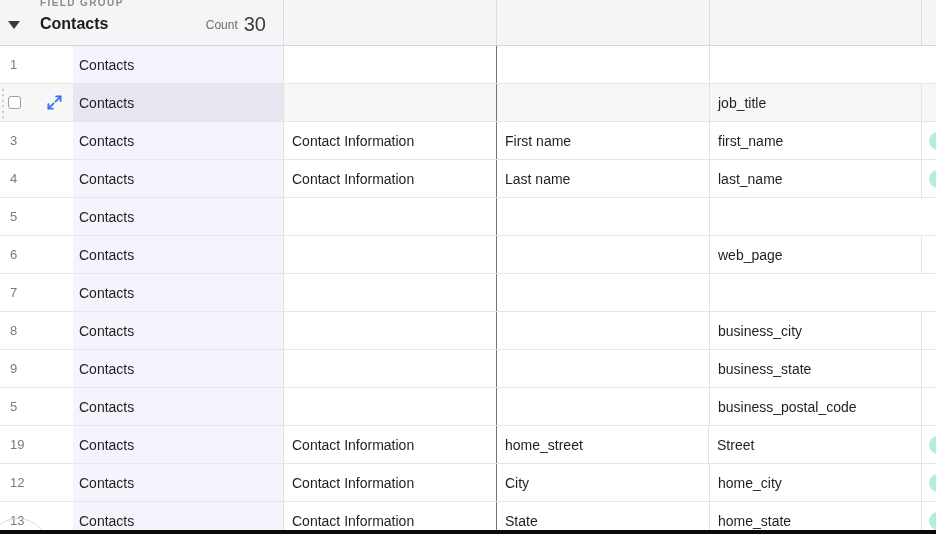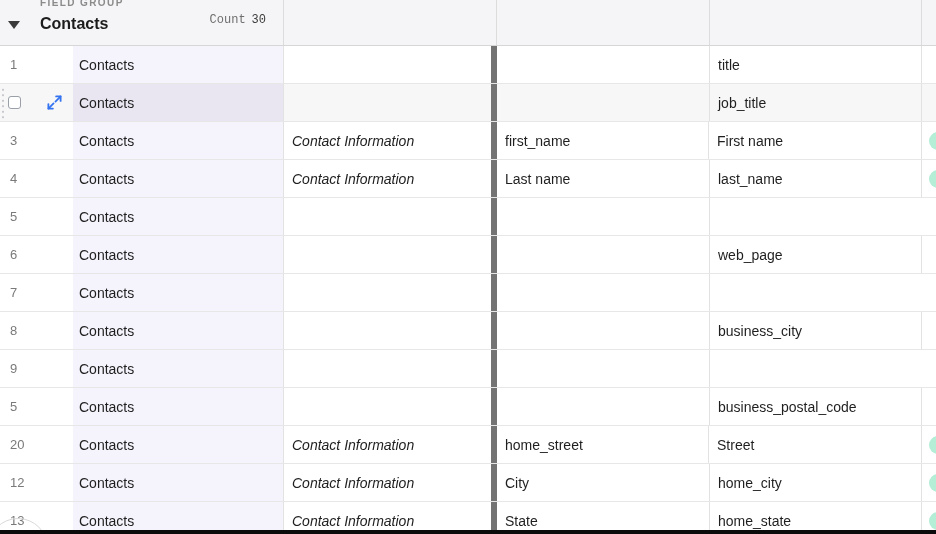--- a/index.html
+++ b/index.html
@@ -58,24 +58,23 @@
     font-weight: 700;
     color: #1c1c1c;
     white-space: nowrap;
   }
   .count-wrap {
     position: absolute;
     right: 17px; top: 13px;
     display: flex;
     align-items: center;
     gap: 6px;
-    font-family: Liberation Mono, monospace;
   }
   .count-label { font-size: 12px; color: #6e6e6e; }
-  .count-value { font-size: 12px; color: #3c3c3c; }
+  .count-value { font-size: 20px; color: #3c3c3c; }
 
   
   .row {
     position: relative;
     display: flex;
     width: 936px;
     height: 38px;
     border-bottom: 1px solid #e7e7e7;
     background: #ffffff;
   }
@@ -95,21 +94,21 @@
     font-size: 13px;
     color: #7a7a7a;
   }
   .cell.contacts {
     width: 211px;
     padding-left: 6px;
     background: #f5f3fb;
     border-right: 1px solid #e2e2e2;
   }
   .row.hover .cell.contacts { background: #e9e6f2; }
-  .cell.group  { width: 213px; padding-left: 8px; border-right: 6px solid #737373; font-style: italic; }
+  .cell.group  { width: 213px; padding-left: 8px; border-right: 1px solid #737373; }
   .cell.field  { width: 213px; padding-left: 8px; border-right: 1px solid #e2e2e2; }
   .cell.fname  { width: 212px; padding-left: 8px; border-right: 1px solid #e2e2e2; }
   .cell.status { width: 14px; position: relative; overflow: visible; }
 
   .status-dot {
     position: absolute;
     left: 7px; top: 10px;
     width: 18px; height: 18px;
     border-radius: 50%;
     background: #b4eed6;
@@ -182,21 +181,20 @@
     <div class="hdr-cell" style="left:497px; width:213px;"></div>
     <div class="hdr-cell" style="left:710px; width:212px;"></div>
   </div>
 
   <div id="table-body">
       <div class="row">
         <div class="cell num">1</div>
         <div class="cell contacts">Contacts</div>
         <div class="cell group"></div>
         <div class="cell field"></div>
-        <div class="cell fname">title</div>
         <div class="cell status"></div>
       </div>
       <div class="row hover">
         <div class="row-controls">
           <div class="drag-dots"></div>
           <div class="checkbox"></div>
           <div class="expand-btn">
             <svg width="15" height="15" viewBox="0 0 14 14" fill="none">
               <path d="M8.5 1.3h4.2v4.2" stroke="#3574f0" stroke-width="1.7" stroke-linecap="round" stroke-linejoin="round"></path>
               <path d="M12.7 1.3 7.9 6.1" stroke="#3574f0" stroke-width="1.7" stroke-linecap="round"></path>
@@ -208,22 +206,22 @@
         <div class="cell contacts">Contacts</div>
         <div class="cell group"></div>
         <div class="cell field"></div>
         <div class="cell fname">job_title</div>
         <div class="cell status"></div>
       </div>
       <div class="row">
         <div class="cell num">3</div>
         <div class="cell contacts">Contacts</div>
         <div class="cell group">Contact Information</div>
+        <div class="cell field">First name</div>
         <div class="cell fname">first_name</div>
-        <div class="cell field">First name</div>
         <div class="cell status">
           <div class="status-dot"></div>
         </div>
       </div>
       <div class="row">
         <div class="cell num">4</div>
         <div class="cell contacts">Contacts</div>
         <div class="cell group">Contact Information</div>
         <div class="cell field">Last name</div>
         <div class="cell fname">last_name</div>
@@ -259,32 +257,33 @@
         <div class="cell group"></div>
         <div class="cell field"></div>
         <div class="cell fname">business_city</div>
         <div class="cell status"></div>
       </div>
       <div class="row">
         <div class="cell num">9</div>
         <div class="cell contacts">Contacts</div>
         <div class="cell group"></div>
         <div class="cell field"></div>
+        <div class="cell fname">business_state</div>
         <div class="cell status"></div>
       </div>
       <div class="row">
         <div class="cell num">5</div>
         <div class="cell contacts">Contacts</div>
         <div class="cell group"></div>
         <div class="cell field"></div>
         <div class="cell fname">business_postal_code</div>
         <div class="cell status"></div>
       </div>
       <div class="row">
-        <div class="cell num">20</div>
+        <div class="cell num">19</div>
         <div class="cell contacts">Contacts</div>
         <div class="cell group">Contact Information</div>
         <div class="cell fname">home_street</div>
         <div class="cell field">Street</div>
         <div class="cell status">
           <div class="status-dot"></div>
         </div>
       </div>
       <div class="row">
         <div class="cell num">12</div>

